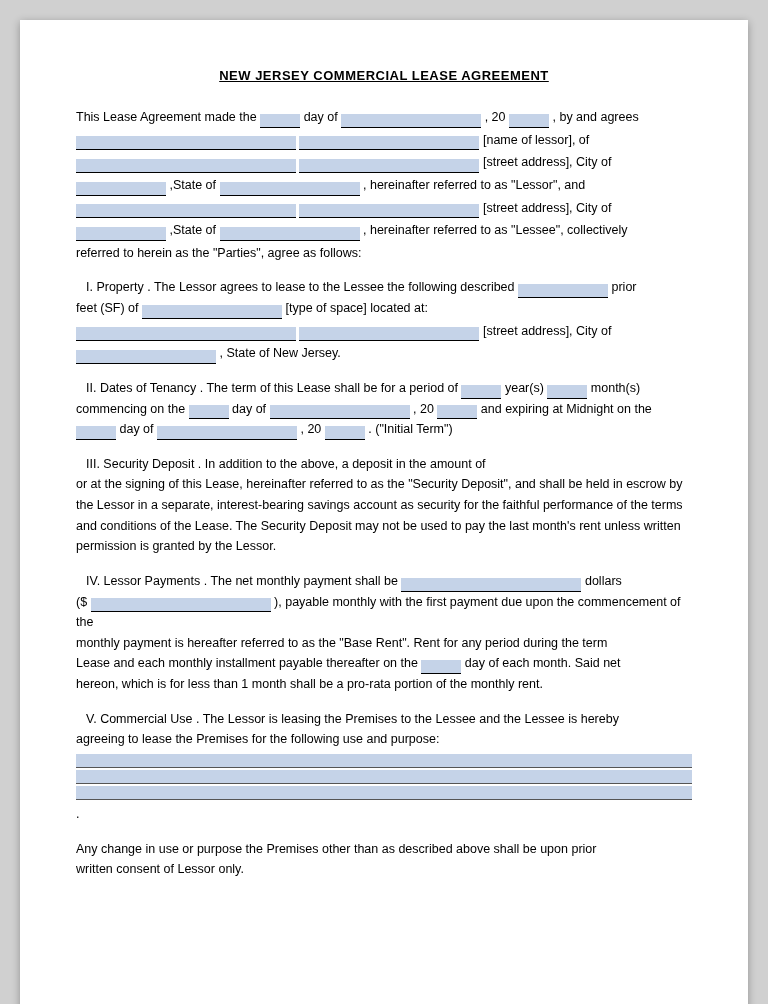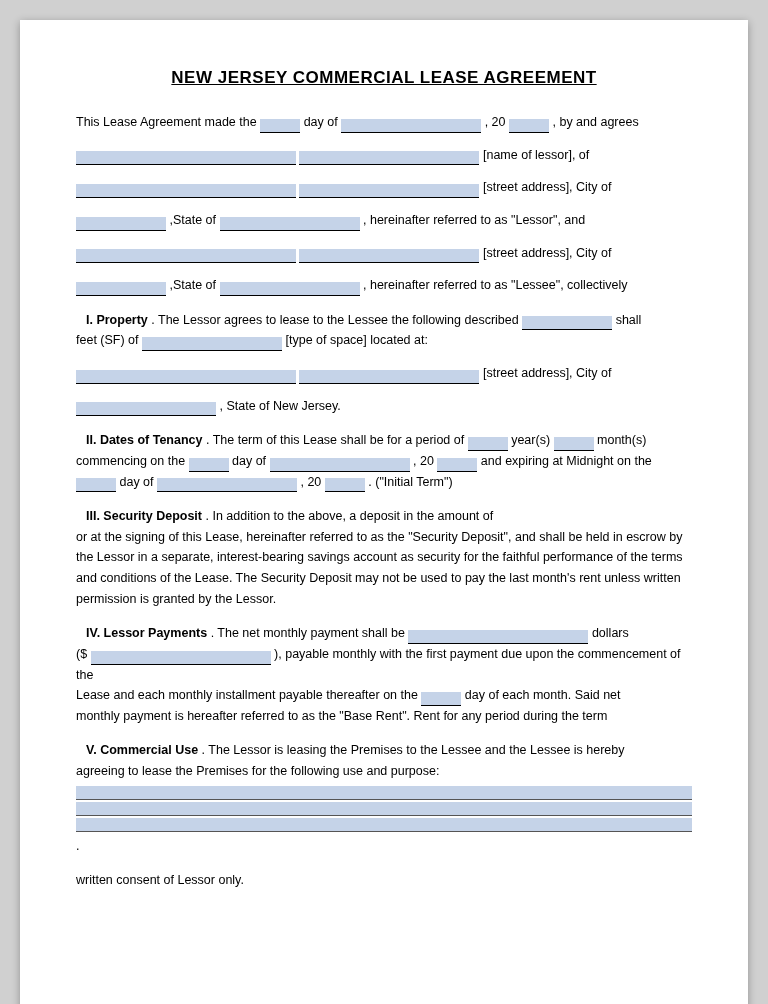--- a/index.html
+++ b/index.html
@@ -23,21 +23,21 @@
       width: 768px;
       min-height: 1004px;
       padding: 48px 56px 48px 56px;
       position: relative;
       box-shadow: 0 2px 8px rgba(0,0,0,0.3);
     }
 
     .title {
       text-align: center;
       font-weight: bold;
-      font-size: 17px;
+      font-size: 13px;
       text-decoration: underline;
       margin-bottom: 24px;
       letter-spacing: 0.5px;
     }
 
     .body-text {
       font-size: 12.5px;
       line-height: 1.65;
       color: #000;
     }
@@ -64,26 +64,26 @@
     .full-line-field {
       display: block;
       background-color: #c5d3e8;
       width: 100%;
       height: 14px;
       margin: 3px 0;
       border-bottom: 1px solid #555;
     }
 
     .section-label {
-      font-weight: bold;
+      font-weight: normal;
       padding-left: 10px;
     }
 
     .address-block {
-      margin: 12px 0;
+      margin: 2px 0;
     }
 
     .triple-line-fields {
       margin: 4px 0;
     }
 
     .triple-line-fields .full-line-field {
       margin: 2px 0;
     }
   </style>
@@ -131,27 +131,28 @@
         <span> [street address], City of</span>
       </div>
 
       <div class="address-block">
         <span class="inline-field inline-field-md"></span>
         <span>,State of </span>
         <span class="inline-field inline-field-lg"></span>
         <span>, hereinafter referred to as "Lessee", collectively</span>
       </div>
 
+      <div>referred to herein as the "Parties", agree as follows:</div>
     </div>
 
     <div class="section">
       <span class="section-label">I. Property</span>
       <span>. The Lessor agrees to lease to the Lessee the following described</span>
       <span class="inline-field inline-field-md"></span>
-      <span> shall</span>
+      <span> prior</span>
       <div>
         feet (SF) of
         <span class="inline-field inline-field-lg"></span>
         <span> [type of space] located at:</span>
       </div>
 
       <div class="address-block">
         <span class="inline-field inline-field-xxl"></span>
         <span class="inline-field inline-field-xl"></span>
         <span> [street address], City of</span>
@@ -205,40 +206,44 @@
       <span class="section-label">IV. Lessor Payments</span>
       <span>. The net monthly payment shall be</span>
       <span class="inline-field inline-field-xl"></span>
       <span> dollars</span>
       <div>
         ($
         <span class="inline-field inline-field-xl"></span>
         ), payable monthly with the first payment due upon the commencement of the
       </div>
       <div>
+        monthly payment is hereafter referred to as the "Base Rent". Rent for any period during the term
+      </div>
+      <div>
         Lease and each monthly installment payable thereafter on the
         <span class="inline-field inline-field-sm"></span>
         day of each month. Said net
       </div>
       <div>
-        monthly payment is hereafter referred to as the "Base Rent". Rent for any period during the term
+        hereon, which is for less than 1 month shall be a pro-rata portion of the monthly rent.
       </div>
     </div>
 
     <div class="section">
       <span class="section-label">V. Commercial Use</span>
       <span>. The Lessor is leasing the Premises to the Lessee and the Lessee is hereby</span>
       <div>agreeing to lease the Premises for the following use and purpose:</div>
       <div class="triple-line-fields">
         <div class="full-line-field"></div>
         <div class="full-line-field"></div>
         <div class="full-line-field"></div>
       </div>
       <span>.</span>
     </div>
 
     <div class="section">
+      <div>Any change in use or purpose the Premises other than as described above shall be upon prior</div>
       <div>written consent of Lessor only.</div>
     </div>
 
   </div>
 
 </div>
 
 </body></html>

